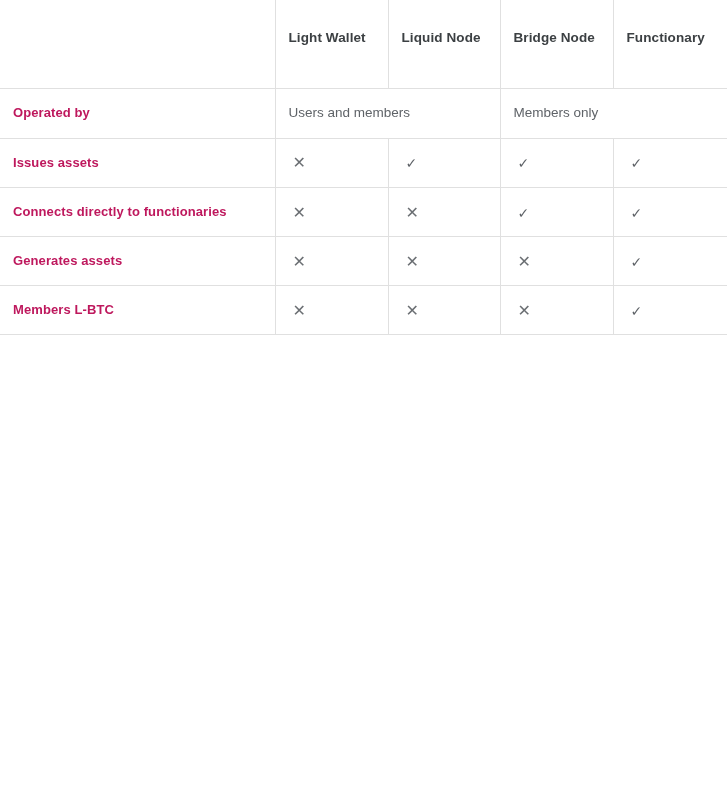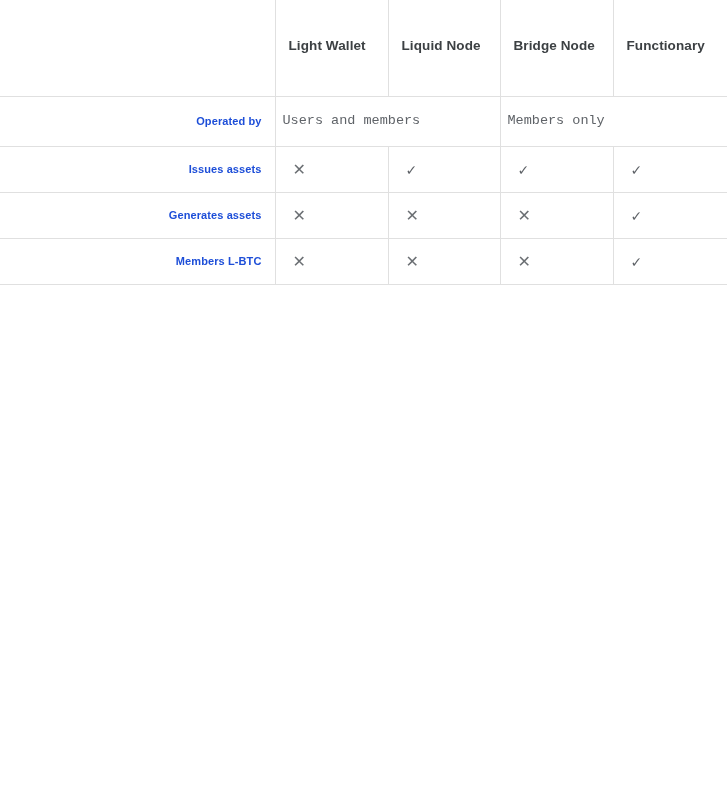--- a/index.html
+++ b/index.html
@@ -40,31 +40,30 @@
   thead th.corner {
     border-bottom: none;
     border-left: none;
   }
   thead th.colhead {
     font-size: 13.5px;
     font-weight: bold;
     color: #3c4043;
     line-height: 1.55;
     height: 76px;
-    padding-top: 8px;
+    padding-top: 0;
     padding-bottom: 12px;
     letter-spacing: 0.1px;
   }
   tbody th.rowhead {
-    font-size: 11px;
+    font-size: 13px;
     font-weight: bold;
-    color: #1d4ed8;
+    color: #be185d;
     line-height: 1.55;
     letter-spacing: 0.1px;
-    text-align: right;
   }
   tbody td.cell {
     font-size: 13.5px;
     color: #5f6368;
     line-height: 1.55;
   }
   tbody td.mark {
     text-align: left;
     padding-left: 17px;
     font-size: 15px;
@@ -76,22 +75,21 @@
   }
   tbody td.mark .glyph.cross {
     font-size: 16px;
     color: #6b6f73;
   }
   tbody td.mark .glyph.check {
     font-size: 14px;
     color: #5f6368;
   }
   tbody tr.operated td.cell {
-    padding-left: 7px;
-    font-family: Liberation Mono, monospace;
+    padding-left: 13px;
   }
 </style>
 </head>
 <body>
 
 <table class="comparison">
   <colgroup>
     <col class="c0">
       <col class="c1">
       <col class="c2">
@@ -114,20 +112,27 @@
         <td class="cell" colspan="2">Members only</td>
       </tr>
       <tr>
         <th class="rowhead">Issues assets</th>
         <td class="mark"><span class="glyph cross">✕</span></td>
         <td class="mark"><span class="glyph check">✓</span></td>
         <td class="mark"><span class="glyph check">✓</span></td>
         <td class="mark"><span class="glyph check">✓</span></td>
       </tr>
       <tr>
+        <th class="rowhead">Connects directly to functionaries</th>
+        <td class="mark"><span class="glyph cross">✕</span></td>
+        <td class="mark"><span class="glyph cross">✕</span></td>
+        <td class="mark"><span class="glyph check">✓</span></td>
+        <td class="mark"><span class="glyph check">✓</span></td>
+      </tr>
+      <tr>
         <th class="rowhead">Generates assets</th>
         <td class="mark"><span class="glyph cross">✕</span></td>
         <td class="mark"><span class="glyph cross">✕</span></td>
         <td class="mark"><span class="glyph cross">✕</span></td>
         <td class="mark"><span class="glyph check">✓</span></td>
       </tr>
       <tr>
         <th class="rowhead">Members L-BTC</th>
         <td class="mark"><span class="glyph cross">✕</span></td>
         <td class="mark"><span class="glyph cross">✕</span></td>

